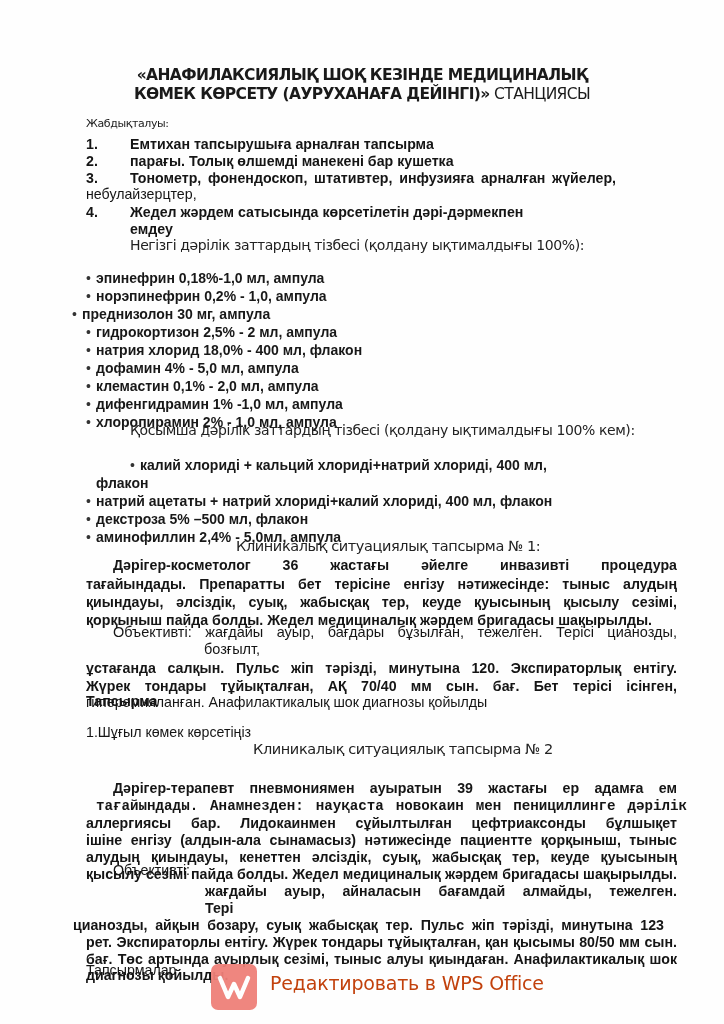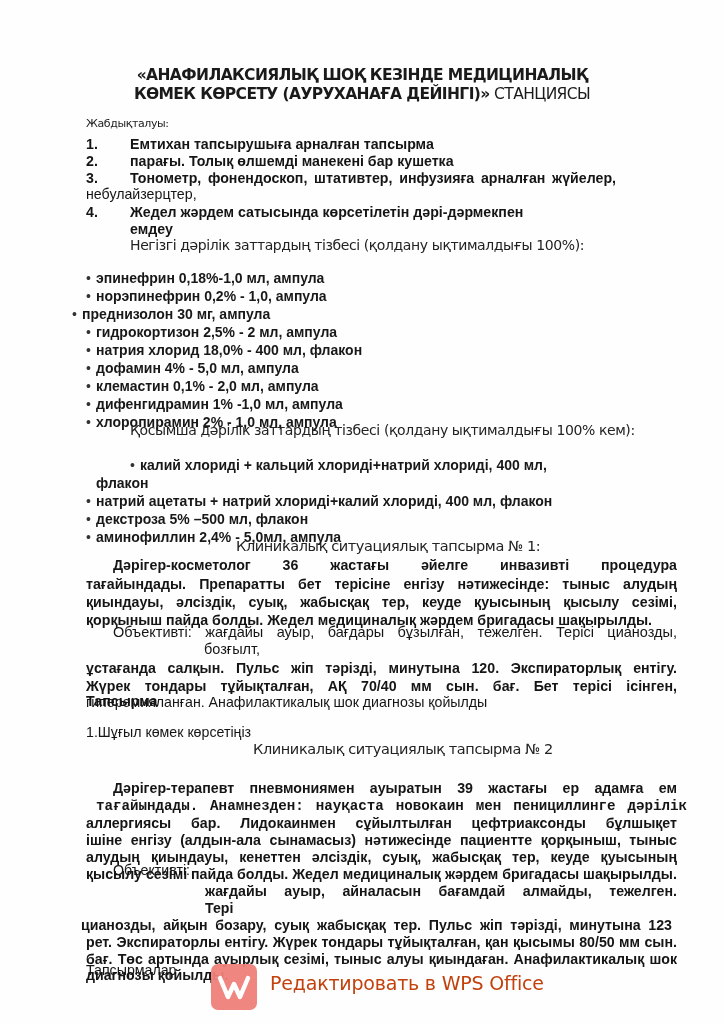--- a/index.html
+++ b/index.html
@@ -86,21 +86,21 @@
 
 <div class="abs body14 just" style="left:113px; top:780px; width:564px;">Дәрігер-терапевт пневмониямен ауыратын 39 жастағы ер адамға ем</div>
 <div class="abs body14 just" style="left:96px; top:798px; width:591px;font-family:Liberation Mono, monospace;">тағайындады. Анамнезден: науқаста новокаин мен пенициллинге дәрілік</div>
 <div class="abs body14 just" style="left:86px; top:815px; width:591px;">аллергиясы бар. Лидокаинмен сұйылтылған цефтриаксонды бұлшықет</div>
 <div class="abs body14 just" style="left:86px; top:832px; width:591px;">ішіне енгізу (алдын-ала сынамасыз) нәтижесінде пациентте қорқыныш, тыныс</div>
 <div class="abs body14 just" style="left:86px; top:849px; width:591px;">алудың қиындауы, кенеттен әлсіздік, суық, жабысқақ тер, кеуде қуысының</div>
 <div class="abs body14" style="left:86px; top:866px;">қысылу сезімі пайда болды. Жедел медициналық жәрдем бригадасы шақырылды.</div>
 <div class="abs body14" style="left:113px; top:862px; font-weight:normal;">Объективті:</div>
 <div class="abs body14 just" style="left:205px; top:883px; width:472px;">жағдайы ауыр, айналасын бағамдай алмайды, тежелген.</div>
 <div class="abs body14" style="left:205px; top:900px;">Тері</div>
-<div class="abs body14 just" style="left:81px; top:917px; width:591px;">цианозды, айқын бозару, суық жабысқақ тер. Пульс жіп тәрізді, минутына 123</div>
+<div class="abs body14 just" style="left:73px; top:917px; width:591px;">цианозды, айқын бозару, суық жабысқақ тер. Пульс жіп тәрізді, минутына 123</div>
 <div class="abs body14 just" style="left:86px; top:934px; width:591px;">рет. Экспираторлы ентігу. Жүрек тондары тұйықталған, қан қысымы 80/50 мм сын.</div>
 <div class="abs body14 just" style="left:86px; top:951px; width:591px;">бағ. Төс артында ауырлық сезімі, тыныс алуы қиындаған. Анафилактикалық шок</div>
 <div class="abs body14" style="left:86px; top:967px;">диагнозы қойылды.</div>
 <div class="abs body14" style="left:86px; top:962px; font-weight:normal;">Тапсырмалар</div>
 
 <div>
   <div class="wps-badge">
     <svg width="46" height="46" viewBox="0 0 46 46">
       <path d="M9 14 L17 33 L23 20 L29 33 L37 14" fill="none" stroke="#ffffff" stroke-width="4.5" stroke-linecap="round" stroke-linejoin="round"></path>
     </svg>

